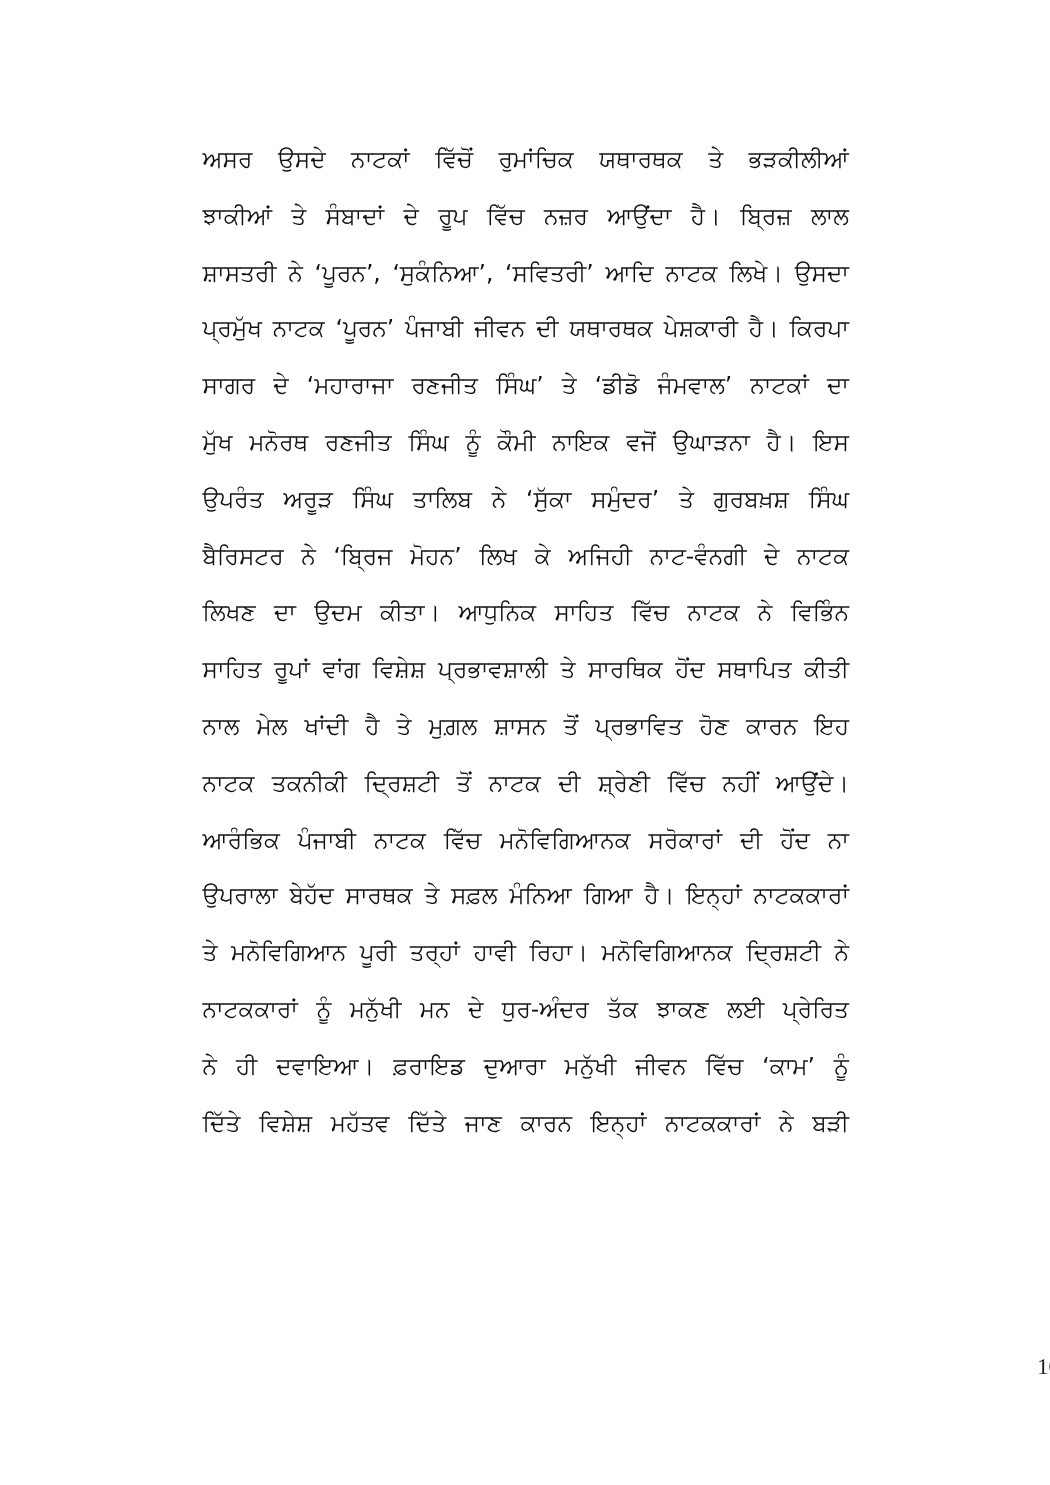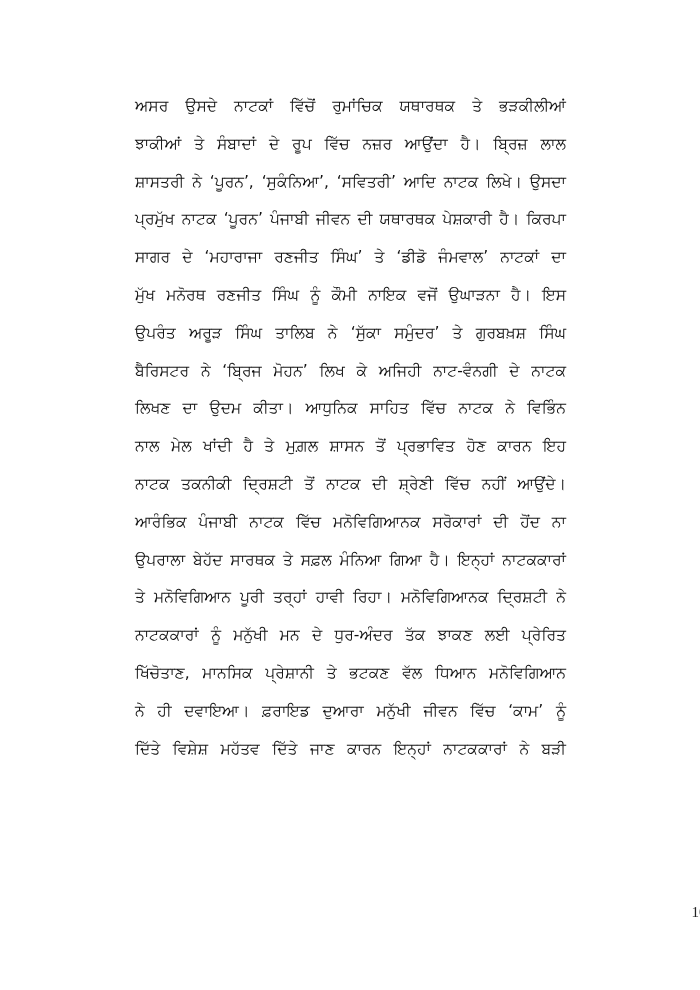--- a/index.html
+++ b/index.html
@@ -57,24 +57,24 @@
   <div class="text-block">
     <span class="line">ਅਸਰ ਉਸਦੇ ਨਾਟਕਾਂ ਵਿੱਚੋਂ ਰੁਮਾਂਚਿਕ ਯਥਾਰਥਕ ਤੇ ਭੜਕੀਲੀਆਂ</span>
     <span class="line">ਝਾਕੀਆਂ ਤੇ ਸੰਬਾਦਾਂ ਦੇ ਰੂਪ ਵਿੱਚ ਨਜ਼ਰ ਆਉਂਦਾ ਹੈ। ਬ੍ਰਿਜ਼ ਲਾਲ</span>
     <span class="line">ਸ਼ਾਸਤਰੀ ਨੇ ‘ਪੂਰਨ’, ‘ਸੁਕੰਨਿਆ’, ‘ਸਵਿਤਰੀ’ ਆਦਿ ਨਾਟਕ ਲਿਖੇ। ਉਸਦਾ</span>
     <span class="line">ਪ੍ਰਮੁੱਖ ਨਾਟਕ ‘ਪੂਰਨ’ ਪੰਜਾਬੀ ਜੀਵਨ ਦੀ ਯਥਾਰਥਕ ਪੇਸ਼ਕਾਰੀ ਹੈ। ਕਿਰਪਾ</span>
     <span class="line">ਸਾਗਰ ਦੇ ‘ਮਹਾਰਾਜਾ ਰਣਜੀਤ ਸਿੰਘ’ ਤੇ ‘ਡੀਡੋ ਜੰਮਵਾਲ’ ਨਾਟਕਾਂ ਦਾ</span>
     <span class="line">ਮੁੱਖ ਮਨੋਰਥ ਰਣਜੀਤ ਸਿੰਘ ਨੂੰ ਕੌਮੀ ਨਾਇਕ ਵਜੋਂ ਉਘਾੜਨਾ ਹੈ। ਇਸ</span>
     <span class="line">ਉਪਰੰਤ ਅਰੂੜ ਸਿੰਘ ਤਾਲਿਬ ਨੇ ‘ਸੁੱਕਾ ਸਮੁੰਦਰ’ ਤੇ ਗੁਰਬਖ਼ਸ਼ ਸਿੰਘ</span>
     <span class="line">ਬੈਰਿਸਟਰ ਨੇ ‘ਬ੍ਰਿਜ ਮੋਹਨ’ ਲਿਖ ਕੇ ਅਜਿਹੀ ਨਾਟ-ਵੰਨਗੀ ਦੇ ਨਾਟਕ</span>
     <span class="line">ਲਿਖਣ ਦਾ ਉਦਮ ਕੀਤਾ। ਆਧੁਨਿਕ ਸਾਹਿਤ ਵਿੱਚ ਨਾਟਕ ਨੇ ਵਿਭਿੰਨ</span>
+    <span class="line">ਸਾਹਿਤ ਰੂਪਾਂ ਵਾਂਗ ਵਿਸ਼ੇਸ਼ ਪ੍ਰਭਾਵਸ਼ਾਲੀ ਤੇ ਸਾਰਥਿਕ ਹੋਂਦ ਸਥਾਪਿਤ ਕੀਤੀ</span>
     <span class="line">ਨਾਲ ਮੇਲ ਖਾਂਦੀ ਹੈ ਤੇ ਮੁਗ਼ਲ ਸ਼ਾਸਨ ਤੋਂ ਪ੍ਰਭਾਵਿਤ ਹੋਣ ਕਾਰਨ ਇਹ</span>
     <span class="line">ਨਾਟਕ ਤਕਨੀਕੀ ਦ੍ਰਿਸ਼ਟੀ ਤੋਂ ਨਾਟਕ ਦੀ ਸ਼੍ਰੇਣੀ ਵਿੱਚ ਨਹੀਂ ਆਉਂਦੇ।</span>
     <span class="line">ਆਰੰਭਿਕ ਪੰਜਾਬੀ ਨਾਟਕ ਵਿੱਚ ਮਨੋਵਿਗਿਆਨਕ ਸਰੋਕਾਰਾਂ ਦੀ ਹੋਂਦ ਨਾ</span>
     <span class="line">ਉਪਰਾਲਾ ਬੇਹੱਦ ਸਾਰਥਕ ਤੇ ਸਫ਼ਲ ਮੰਨਿਆ ਗਿਆ ਹੈ। ਇਨ੍ਹਾਂ ਨਾਟਕਕਾਰਾਂ</span>
     <span class="line">ਤੇ ਮਨੋਵਿਗਿਆਨ ਪੂਰੀ ਤਰ੍ਹਾਂ ਹਾਵੀ ਰਿਹਾ। ਮਨੋਵਿਗਿਆਨਕ ਦ੍ਰਿਸ਼ਟੀ ਨੇ</span>
     <span class="line">ਨਾਟਕਕਾਰਾਂ ਨੂੰ ਮਨੁੱਖੀ ਮਨ ਦੇ ਧੁਰ-ਅੰਦਰ ਤੱਕ ਝਾਕਣ ਲਈ ਪ੍ਰੇਰਿਤ</span>
-    <span class="line">ਖਿੱਚੋਤਾਣ, ਮਾਨਸਿਕ ਪ੍ਰੇਸ਼ਾਨੀ ਤੇ ਭਟਕਣ ਵੱਲ ਧਿਆਨ ਮਨੋਵਿਗਿਆਨ</span>
     <span class="line">ਨੇ ਹੀ ਦਵਾਇਆ। ਫ਼ਰਾਇਡ ਦੁਆਰਾ ਮਨੁੱਖੀ ਜੀਵਨ ਵਿੱਚ ‘ਕਾਮ’ ਨੂੰ</span>
     <span class="line">ਦਿੱਤੇ ਵਿਸ਼ੇਸ਼ ਮਹੱਤਵ ਦਿੱਤੇ ਜਾਣ ਕਾਰਨ ਇਨ੍ਹਾਂ ਨਾਟਕਕਾਰਾਂ ਨੇ ਬੜੀ</span>
   </div>
   <div class="page-number">101</div>
 </div>
 
 </body></html>

